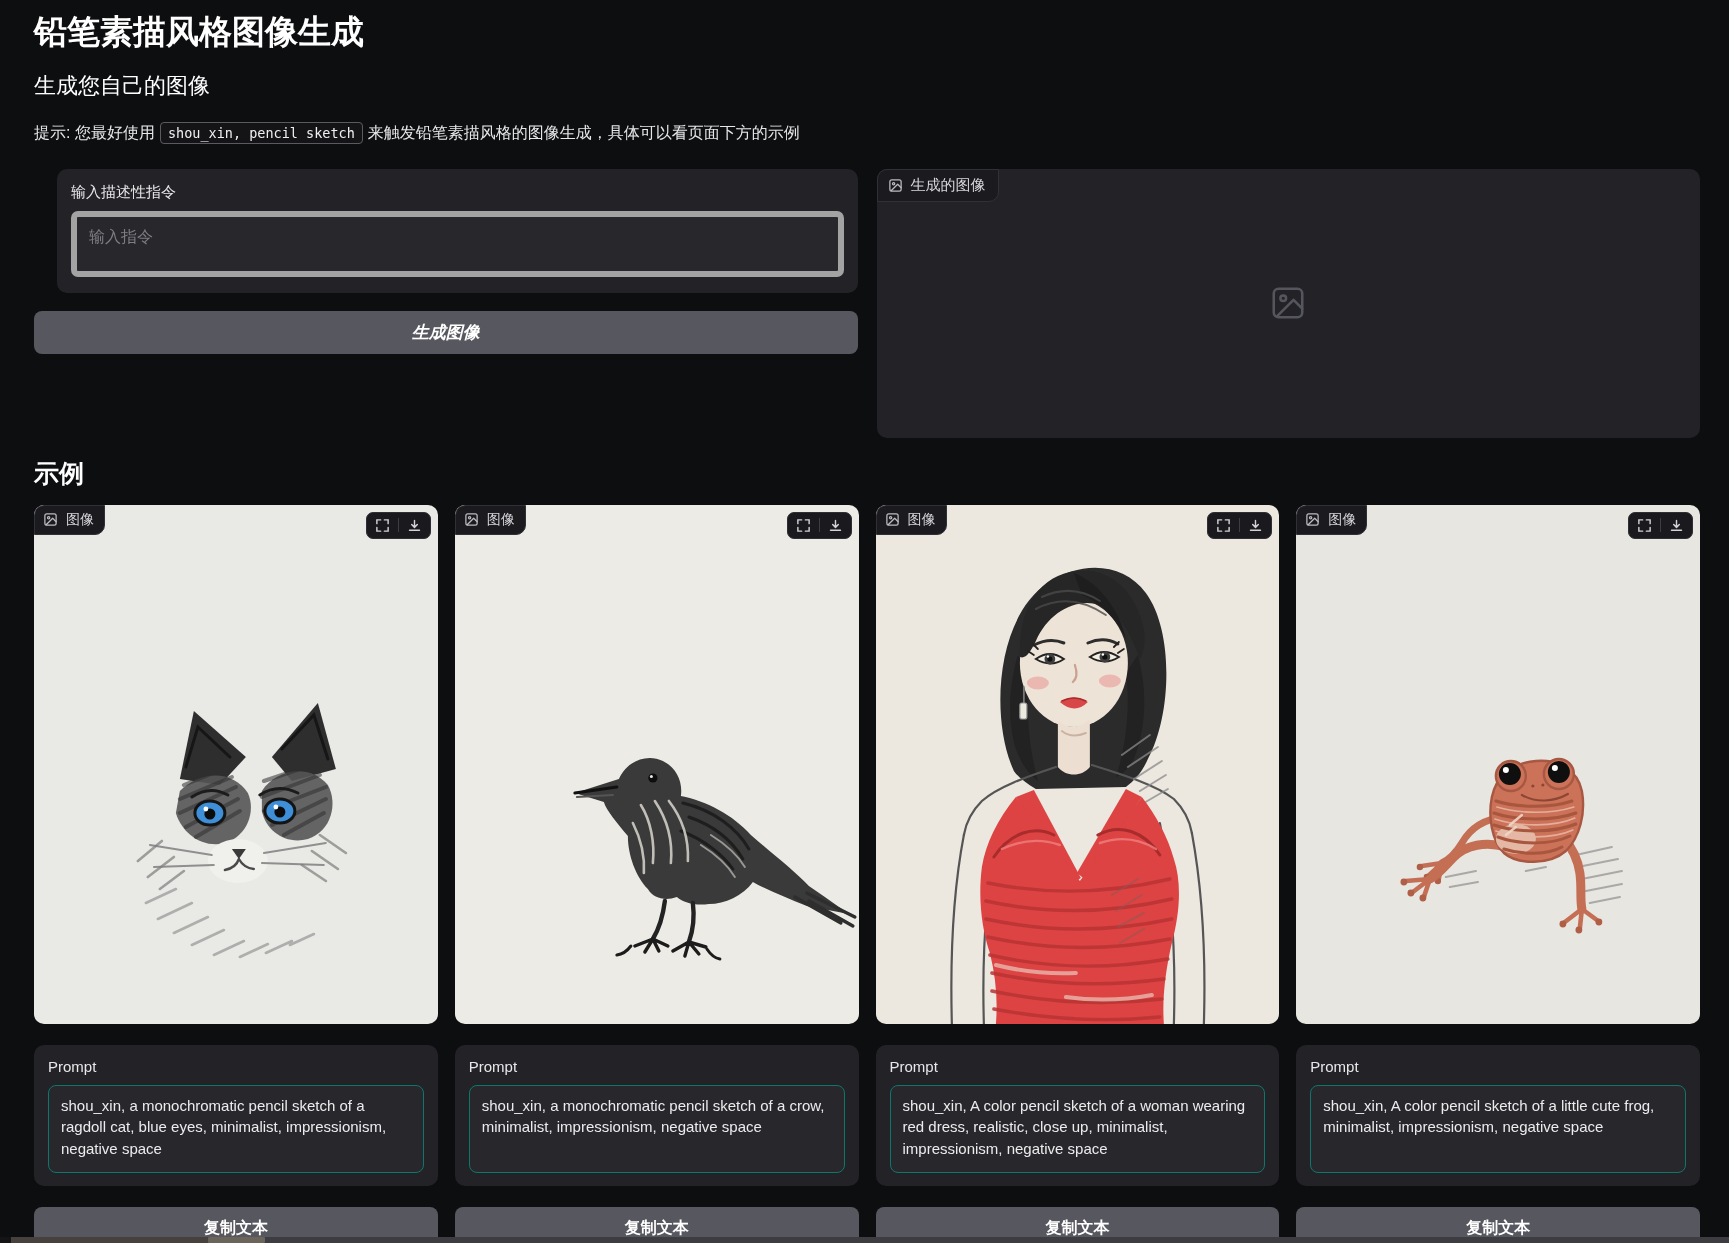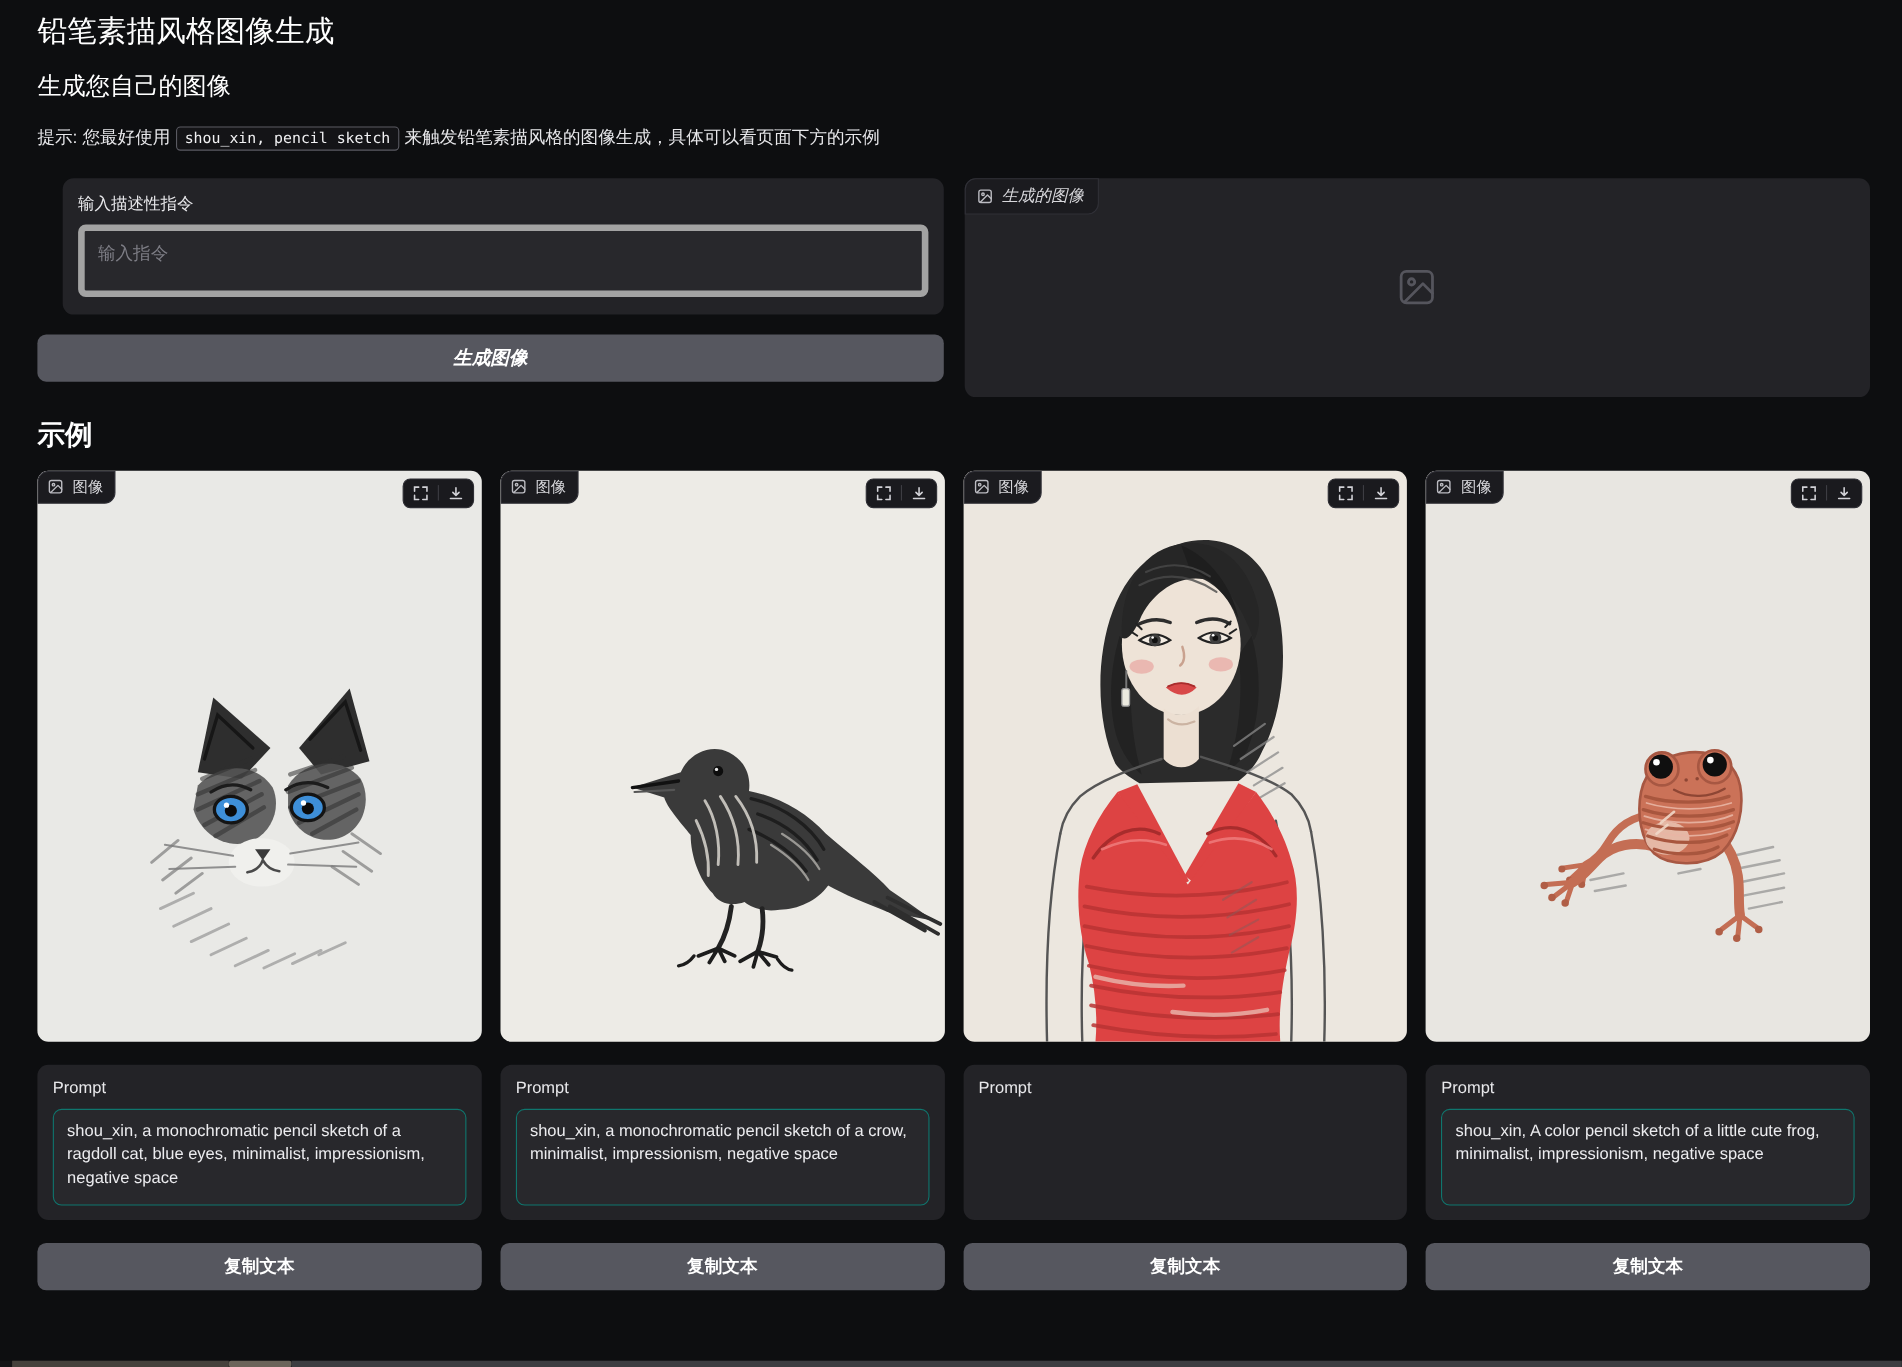--- a/index.html
+++ b/index.html
@@ -4,21 +4,21 @@
 <style>
   * { box-sizing: border-box; }
   html,body { margin:0; padding:0; }
   body {
     width:1729px; height:1243px; overflow:hidden; position:relative;
     background:#0d0e10; color:#ffffff;
     font-family:"Liberation Sans","DejaVu Sans",sans-serif;
   }
   .page { padding:12px 29px 0 34px; }
 
-  .title { font-size:27px; font-weight:400; margin:0; line-height:1.2; }
+  .title { font-size:33px; font-weight:700; margin:0; line-height:1.2; }
   .subtitle { font-size:22px; font-weight:400; margin:21px 0 0; line-height:1.2; }
   .tip { margin:22px 0 0; font-size:16px; color:#e7e7ea; line-height:24px; }
   .tip code {
     font-family:"DejaVu Sans Mono","Liberation Mono",monospace;
     font-size:13.5px; color:#f0f0f2; background:#141417;
     border:1px solid #5a5a62; border-radius:4px; padding:2px 7px; margin:0 5px;
   }
 
   .top-row { display:flex; gap:19px; margin-top:24px; align-items:flex-start; }
   .col { flex:1; min-width:0; }
@@ -34,21 +34,21 @@
     color:#e9e9ec;
   }
   .prompt-input::placeholder { color:#7d7d85; }
 
   .generate-btn, .copy-btn {
     width:100%; border:none; border-radius:8px; background:#56575f;
     color:#fff; font-weight:700; font-family:inherit; cursor:pointer;
   }
   .generate-btn { margin-top:18px; height:43px; font-size:17px;font-style:italic; }
 
-  .output-panel { height:199px; position:relative;font-style:italic; }
+  .output-panel { height:269px; position:relative; }
 
   .corner-badge {
     position:absolute; top:0; left:0; z-index:3;
     display:flex; align-items:center; gap:8px;
     background:#1b1b1f; border:1px solid #303037;
     border-top-left-radius:10px; border-bottom-right-radius:10px;
     padding:6px 12px 6px 10px; font-size:15px; color:#d7d7db;
   }
   .corner-badge svg { width:15px; height:15px; color:#bcbcc2; }
 
@@ -294,20 +294,21 @@
           <span class="divider"></span>
           <span class="icon-btn">
               <svg viewBox="0 0 24 24" fill="none" stroke="currentColor" stroke-width="2.3" stroke-linecap="round" stroke-linejoin="round">
                 <path d="M12 4v10 M7.5 10.5L12 15l4.5-4.5 M4 19.5h16"></path>
               </svg>
             </span>
         </div>
       </div>
       <div class="panel prompt-panel">
         <span class="field-label">Prompt</span>
+        <div class="prompt-box">shou_xin, A color pencil sketch of a woman wearing red dress, realistic, close up, minimalist, impressionism, negative space</div>
       </div>
       <button class="copy-btn">复制文本</button>
     </div>
 
     <div class="card">
       <div class="image-box" style="background: rgb(232, 230, 225);">
         <svg class="artwork" viewBox="0 0 404 519" preserveAspectRatio="xMidYMid slice">
           <g stroke-linecap="round">
             <path d="M280,350 l36,-8 M282,362 l40,-8 M286,374 l40,-8 M290,386 l36,-7 M294,398 l30,-6 M150,372 l30,-6 M154,382 l28,-5 M230,366 l20,-4" stroke="#9a9a98" stroke-width="2.2" opacity="0.8" fill="none"></path>
             <path d="M208,312 C188,314 174,324 166,338 C160,348 154,354 146,358" stroke="#c46e54" stroke-width="7" fill="none"></path>

